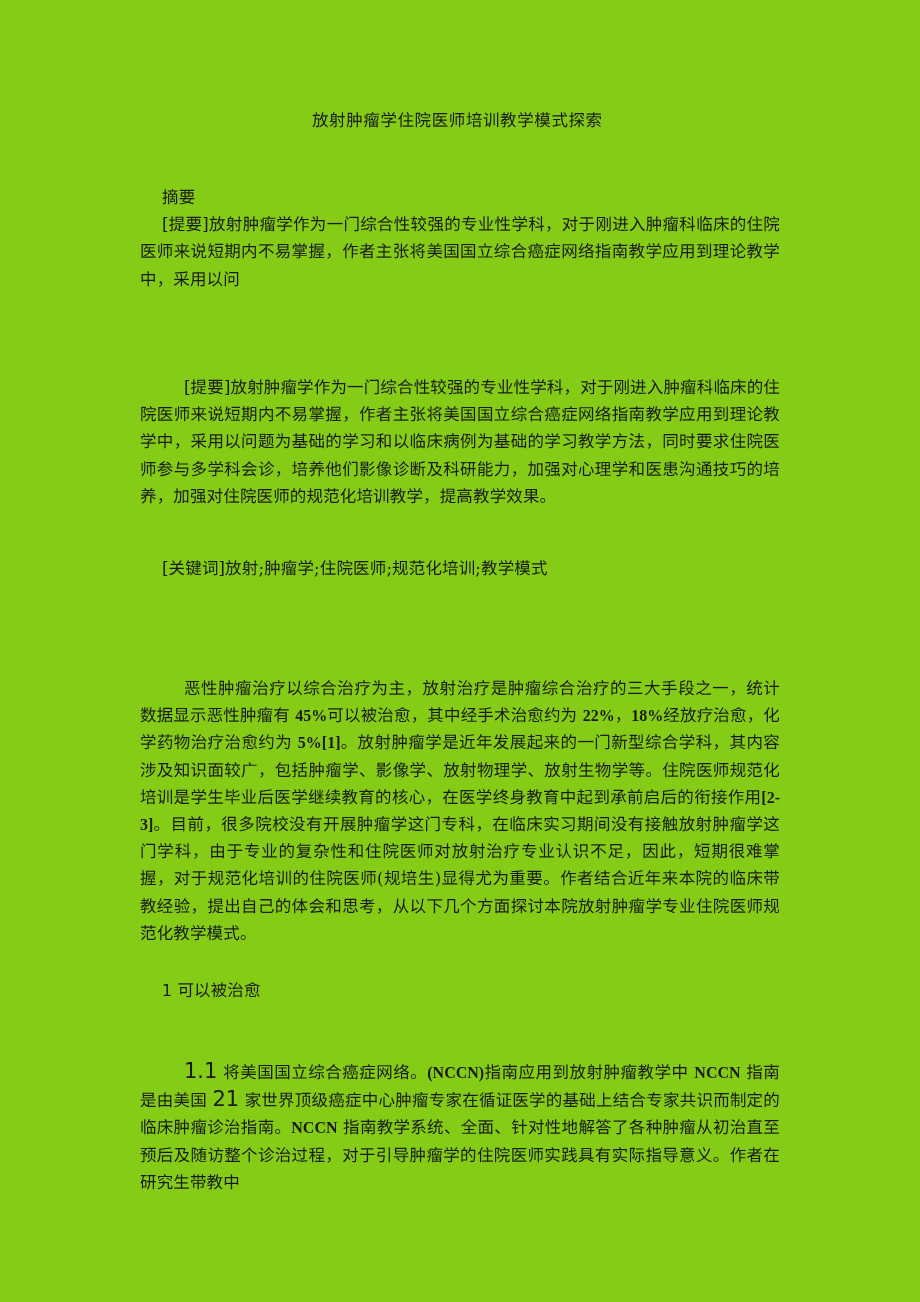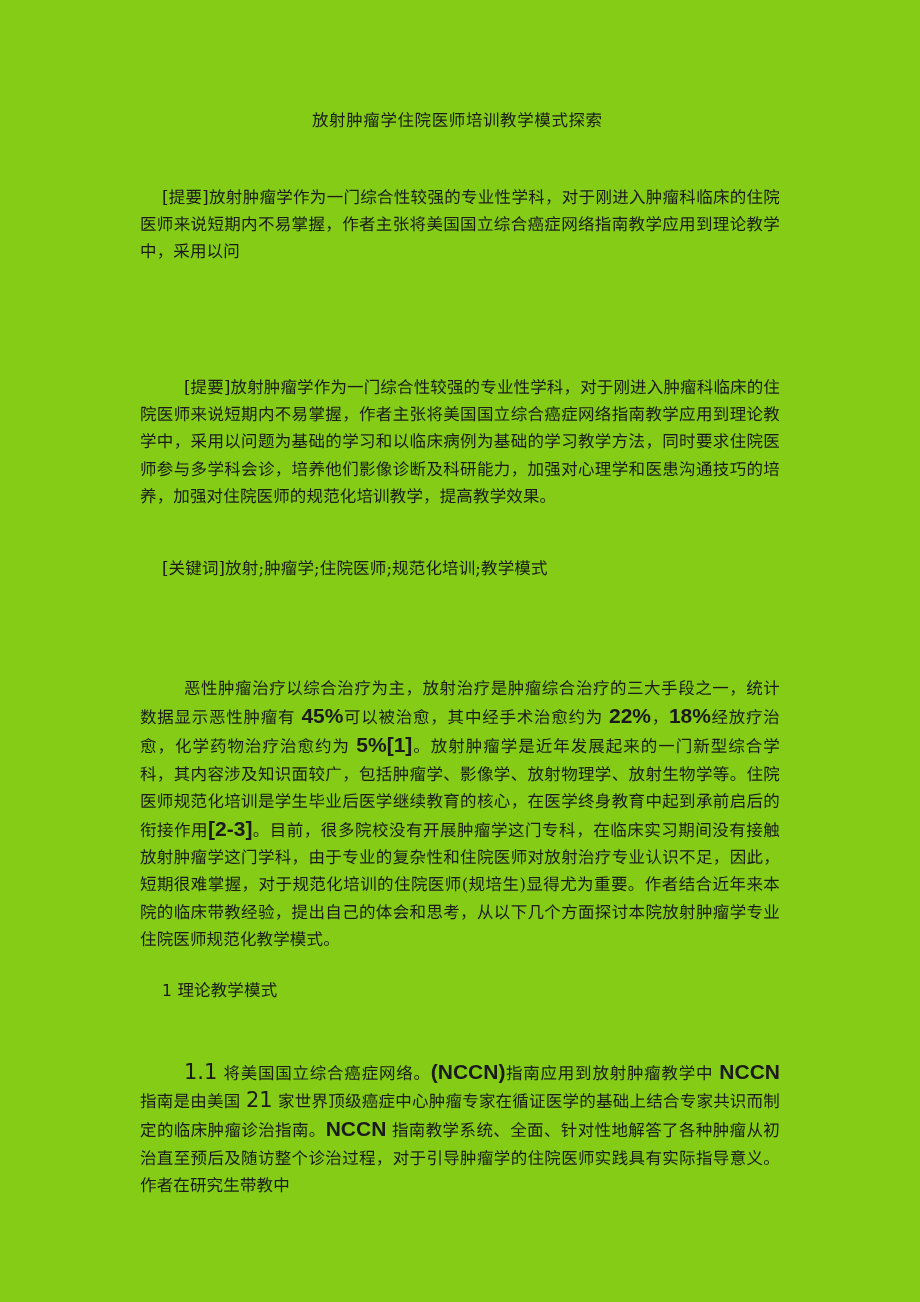--- a/index.html
+++ b/index.html
@@ -101,23 +101,23 @@
 
   .subsection {
     position: absolute;
     top: 1058px;
     left: 0;
     width: 640px;
   }
 
   
   .lat {
-    font-family: Liberation Sans, sans-serif;
+    font-family: Liberation Serif, serif;
     font-weight: 700;
-    font-size: 21px;
+    font-size: 16px;
     letter-spacing: 0;
   }
   .lat-r {
     font-family: "DejaVu Sans", "Liberation Sans", sans-serif;
     font-weight: 400;
     font-size: 21px;
     letter-spacing: 0;
   }
   .heading-num {
     font-family: "DejaVu Sans", "Liberation Sans", sans-serif;
@@ -127,37 +127,38 @@
 </style>
 </head>
 <body>
 
 <div class="page">
   <div class="content">
 
     <h1 class="doc-title">放射肿瘤学住院医师培训教学模式探索</h1>
 
     <div class="abstract-head">
+      <p class="para">摘要</p>
       <p class="para">[提要]放射肿瘤学作为一门综合性较强的专业性学科，对于刚进入肿瘤科临床的住院医师来说短期内不易掌握，作者主张将美国国立综合癌症网络指南教学应用到理论教学中，采用以问</p>
     </div>
 
     <div class="abstract-body">
       <p class="para indent-2">[提要]放射肿瘤学作为一门综合性较强的专业性学科，对于刚进入肿瘤科临床的住院医师来说短期内不易掌握，作者主张将美国国立综合癌症网络指南教学应用到理论教学中，采用以问题为基础的学习和以临床病例为基础的学习教学方法，同时要求住院医师参与多学科会诊，培养他们影像诊断及科研能力，加强对心理学和医患沟通技巧的培养，加强对住院医师的规范化培训教学，提高教学效果。</p>
     </div>
 
     <div class="keywords">
       <p class="para">[关键词]放射;肿瘤学;住院医师;规范化培训;教学模式</p>
     </div>
 
     <div class="body-intro">
       <p class="para indent-2"><span>恶性肿瘤治疗以综合治疗为主，放射治疗是肿瘤综合治疗的三大手段之一，统计数据显示恶性肿瘤有 </span><span class="lat">45%</span><span>可以被治愈，其中经手术治愈约为 </span><span class="lat">22%</span><span>，</span><span class="lat">18%</span><span>经放疗治愈，化学药物治疗治愈约为 </span><span class="lat">5%</span><span class="lat">[1]</span><span>。放射肿瘤学是近年发展起来的一门新型综合学科，其内容涉及知识面较广，包括肿瘤学、影像学、放射物理学、放射生物学等。住院医师规范化培训是学生毕业后医学继续教育的核心，在医学终身教育中起到承前启后的衔接作用</span><span class="lat">[2-3]</span><span>。目前，很多院校没有开展肿瘤学这门专科，在临床实习期间没有接触放射肿瘤学这门学科，由于专业的复杂性和住院医师对放射治疗专业认识不足，因此，短期很难掌握，对于规范化培训的住院医师(规培生)显得尤为重要。作者结合近年来本院的临床带教经验，提出自己的体会和思考，从以下几个方面探讨本院放射肿瘤学专业住院医师规范化教学模式。</span></p>
     </div>
 
     <div class="section-heading">
-      <p class="para"><span class="heading-num">1</span><span> </span><span>理论教学模式</span></p>
+      <p class="para"><span class="heading-num">1</span><span> </span><span>可以被治愈</span></p>
     </div>
 
     <div class="subsection">
       <p class="para indent-2"><span class="lat-r">1.1</span><span> </span><span>将美国国立综合癌症网络。</span><span class="lat">(NCCN)</span><span>指南应用到放射肿瘤教学中 </span><span class="lat">NCCN</span><span> 指南是由美国 </span><span class="lat-r">21</span><span> 家世界顶级癌症中心肿瘤专家在循证医学的基础上结合专家共识而制定的临床肿瘤诊治指南。</span><span class="lat">NCCN</span><span> 指南教学系统、全面、针对性地解答了各种肿瘤从初治直至预后及随访整个诊治过程，对于引导肿瘤学的住院医师实践具有实际指导意义。作者在研究生带教中</span></p>
     </div>
 
   </div>
 </div>
 
 </body></html>

